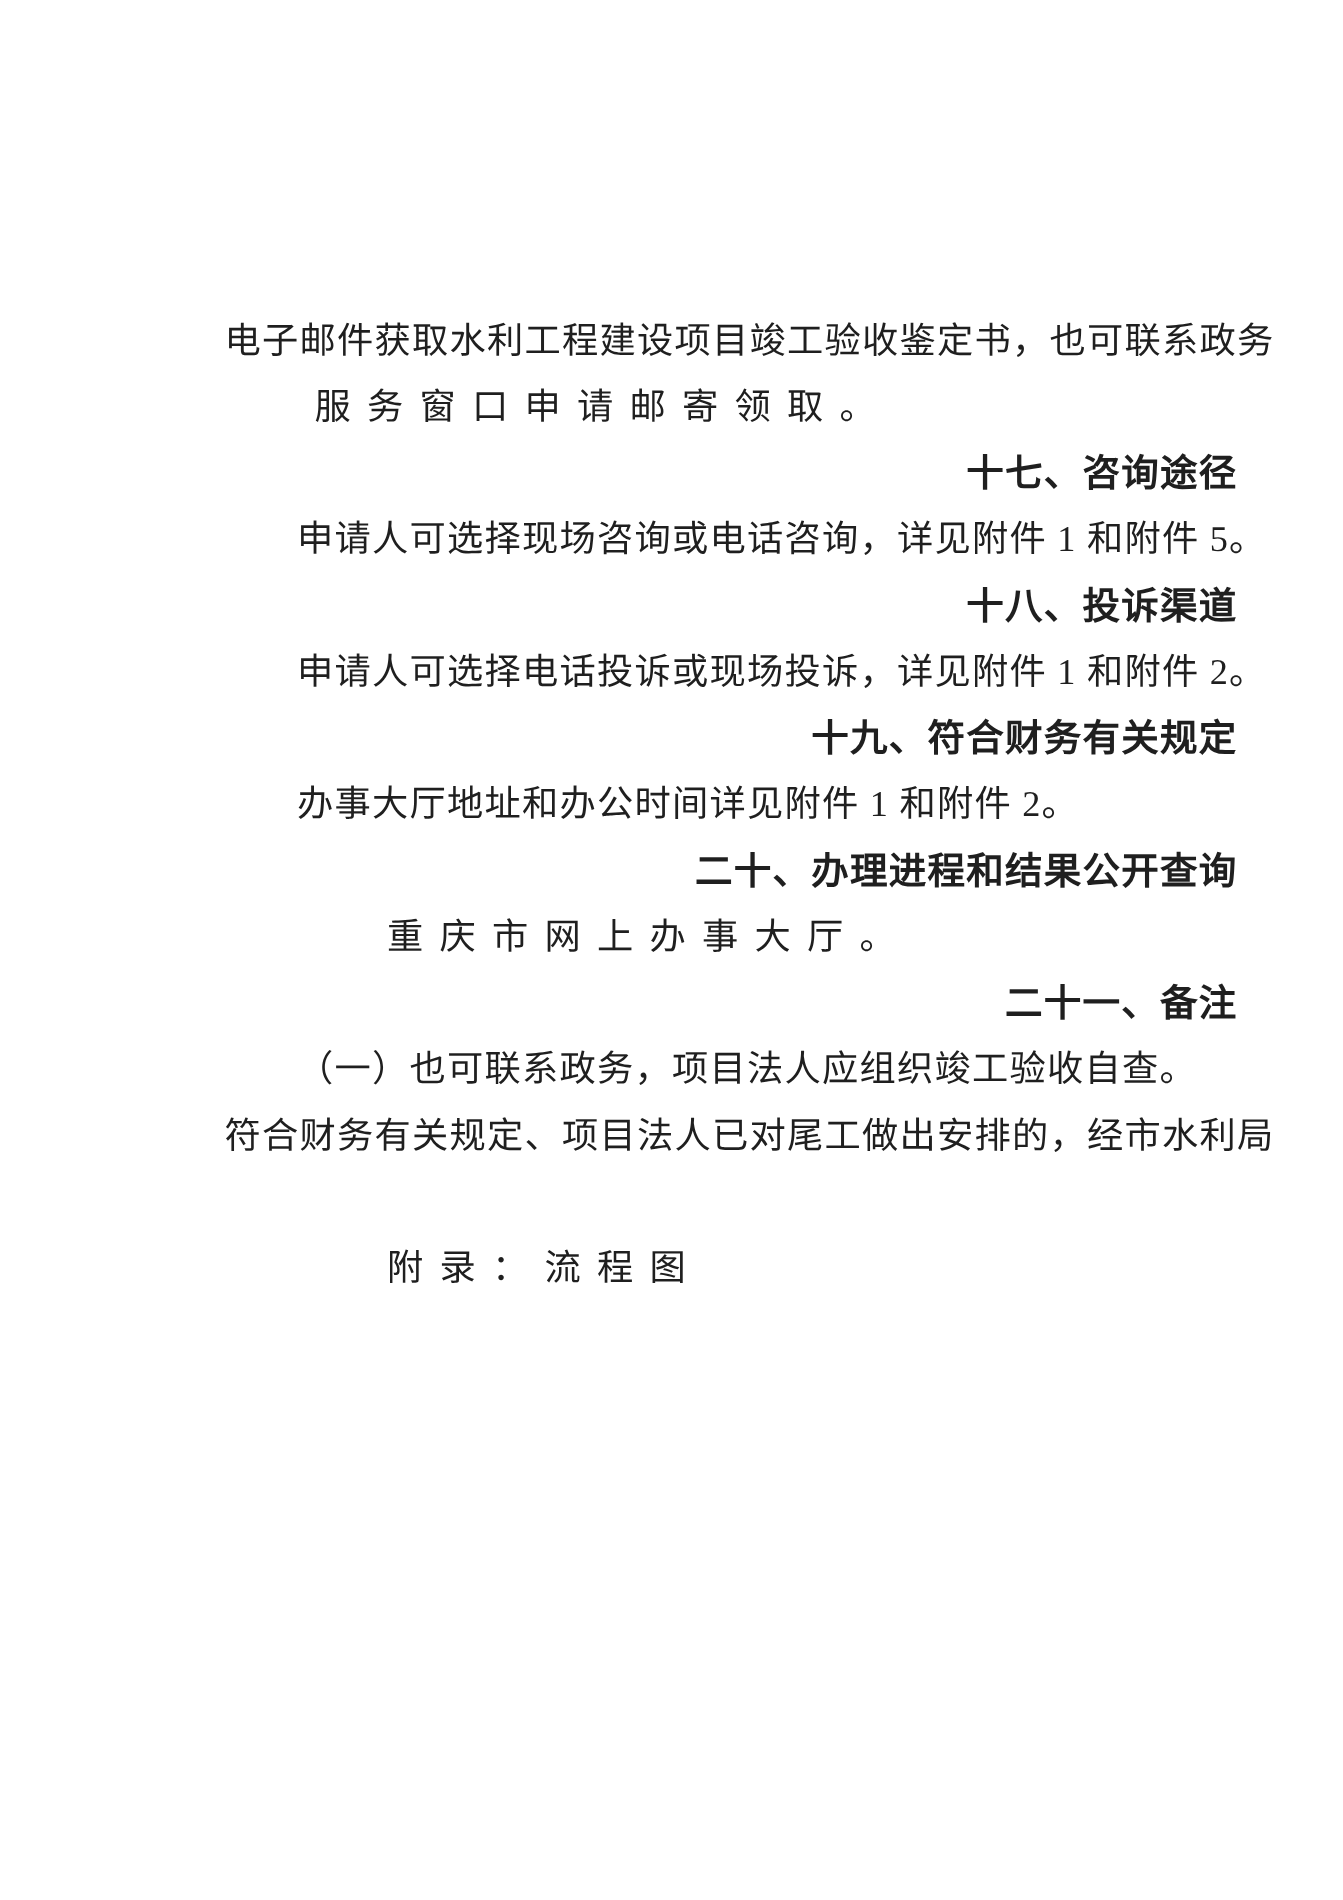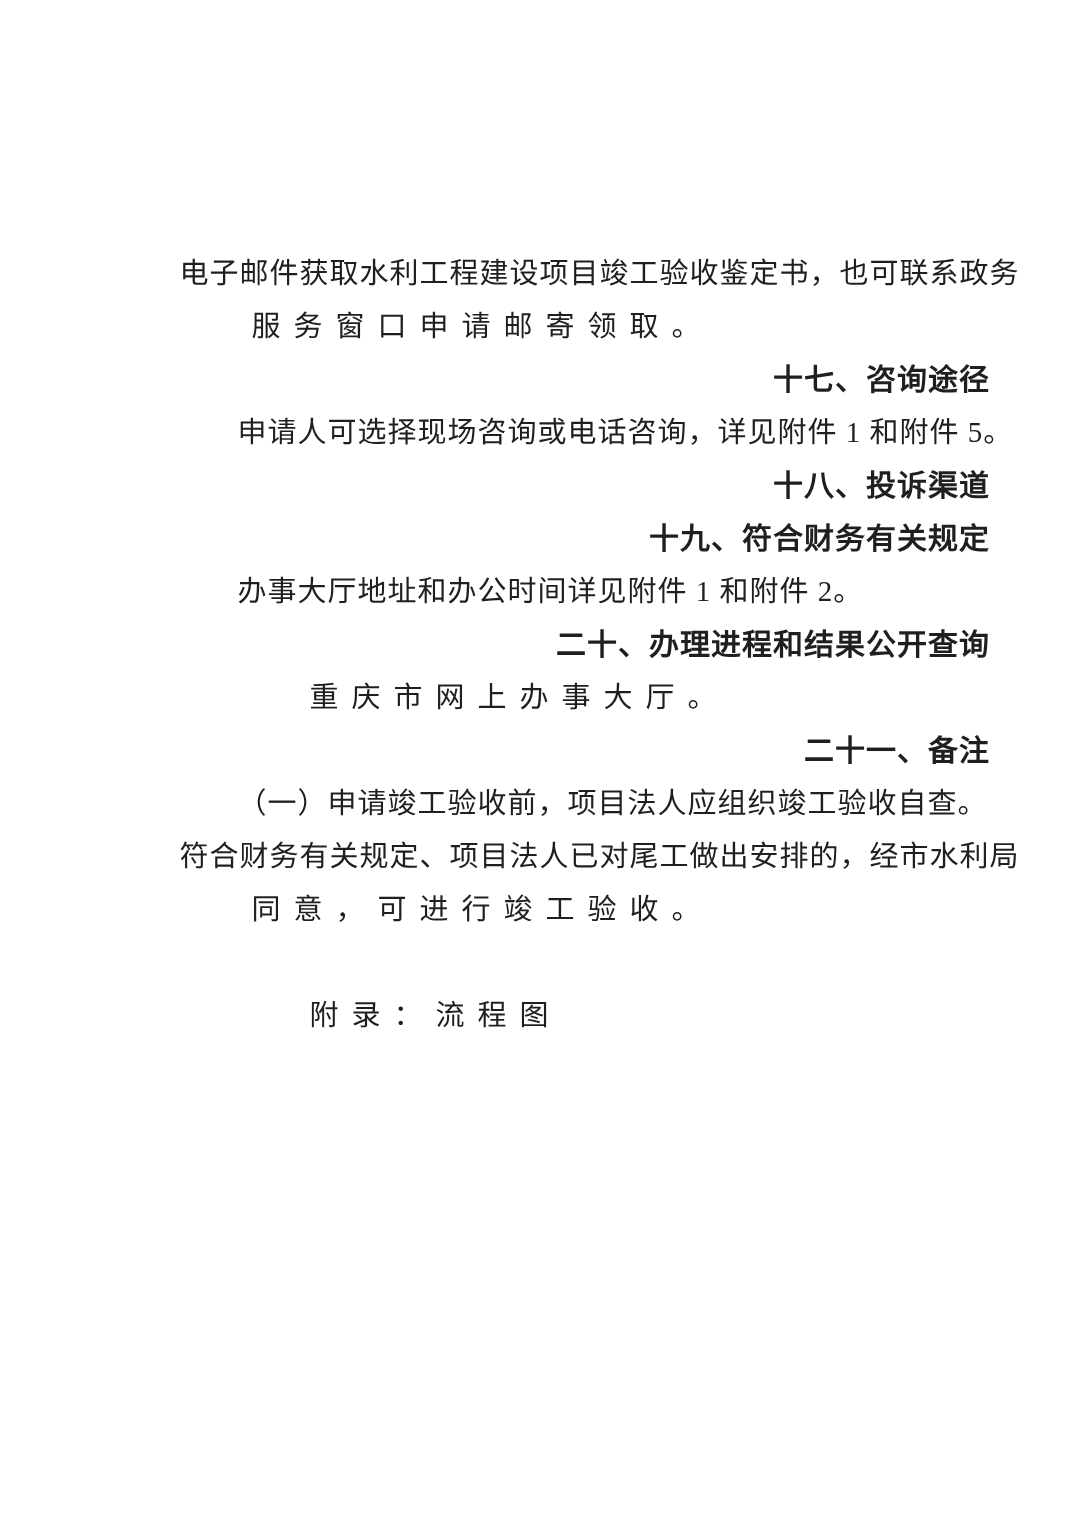--- a/index.html
+++ b/index.html
@@ -78,43 +78,43 @@
     </div>
       <div class="line style-heading indent">
       <span>十七、咨询途径</span>
     </div>
       <div class="line style-body indent">
       <span>申请人可选择现场咨询或电话咨询，详见附件 1 和附件 5。</span>
     </div>
       <div class="line style-heading indent">
       <span>十八、投诉渠道</span>
     </div>
+      <div class="line style-body indent">
+      <span>申请人可选择电话投诉或现场投诉，详见附件 1 和附件 2。</span>
+    </div>
       <div class="line style-heading indent">
       <span>十九、符合财务有关规定</span>
     </div>
       <div class="line style-body indent">
       <span>办事大厅地址和办公时间详见附件 1 和附件 2。</span>
     </div>
       <div class="line style-heading indent">
       <span>二十、办理进程和结果公开查询</span>
     </div>
       <div class="line style-body-spread indent">
       <span>重庆市网上办事大厅。</span>
     </div>
       <div class="line style-heading indent">
       <span>二十一、备注</span>
     </div>
       <div class="line style-body indent">
-      <span>（一）申请竣工验收前，项目法人应组织竣工验收自查。</span>
+      <span>（一）也可联系政务，项目法人应组织竣工验收自查。</span>
     </div>
       <div class="line style-body">
       <span>符合财务有关规定、项目法人已对尾工做出安排的，经市水利局</span>
-    </div>
-      <div class="line style-body-spread">
-      <span>同意，可进行竣工验收。</span>
     </div>
       <div class="line style-blank">
       <span></span>
     </div>
       <div class="line style-body-spread indent">
       <span>附录：流程图</span>
     </div>
     </main>
 
   <div class="page-footer">— 308 —</div>

